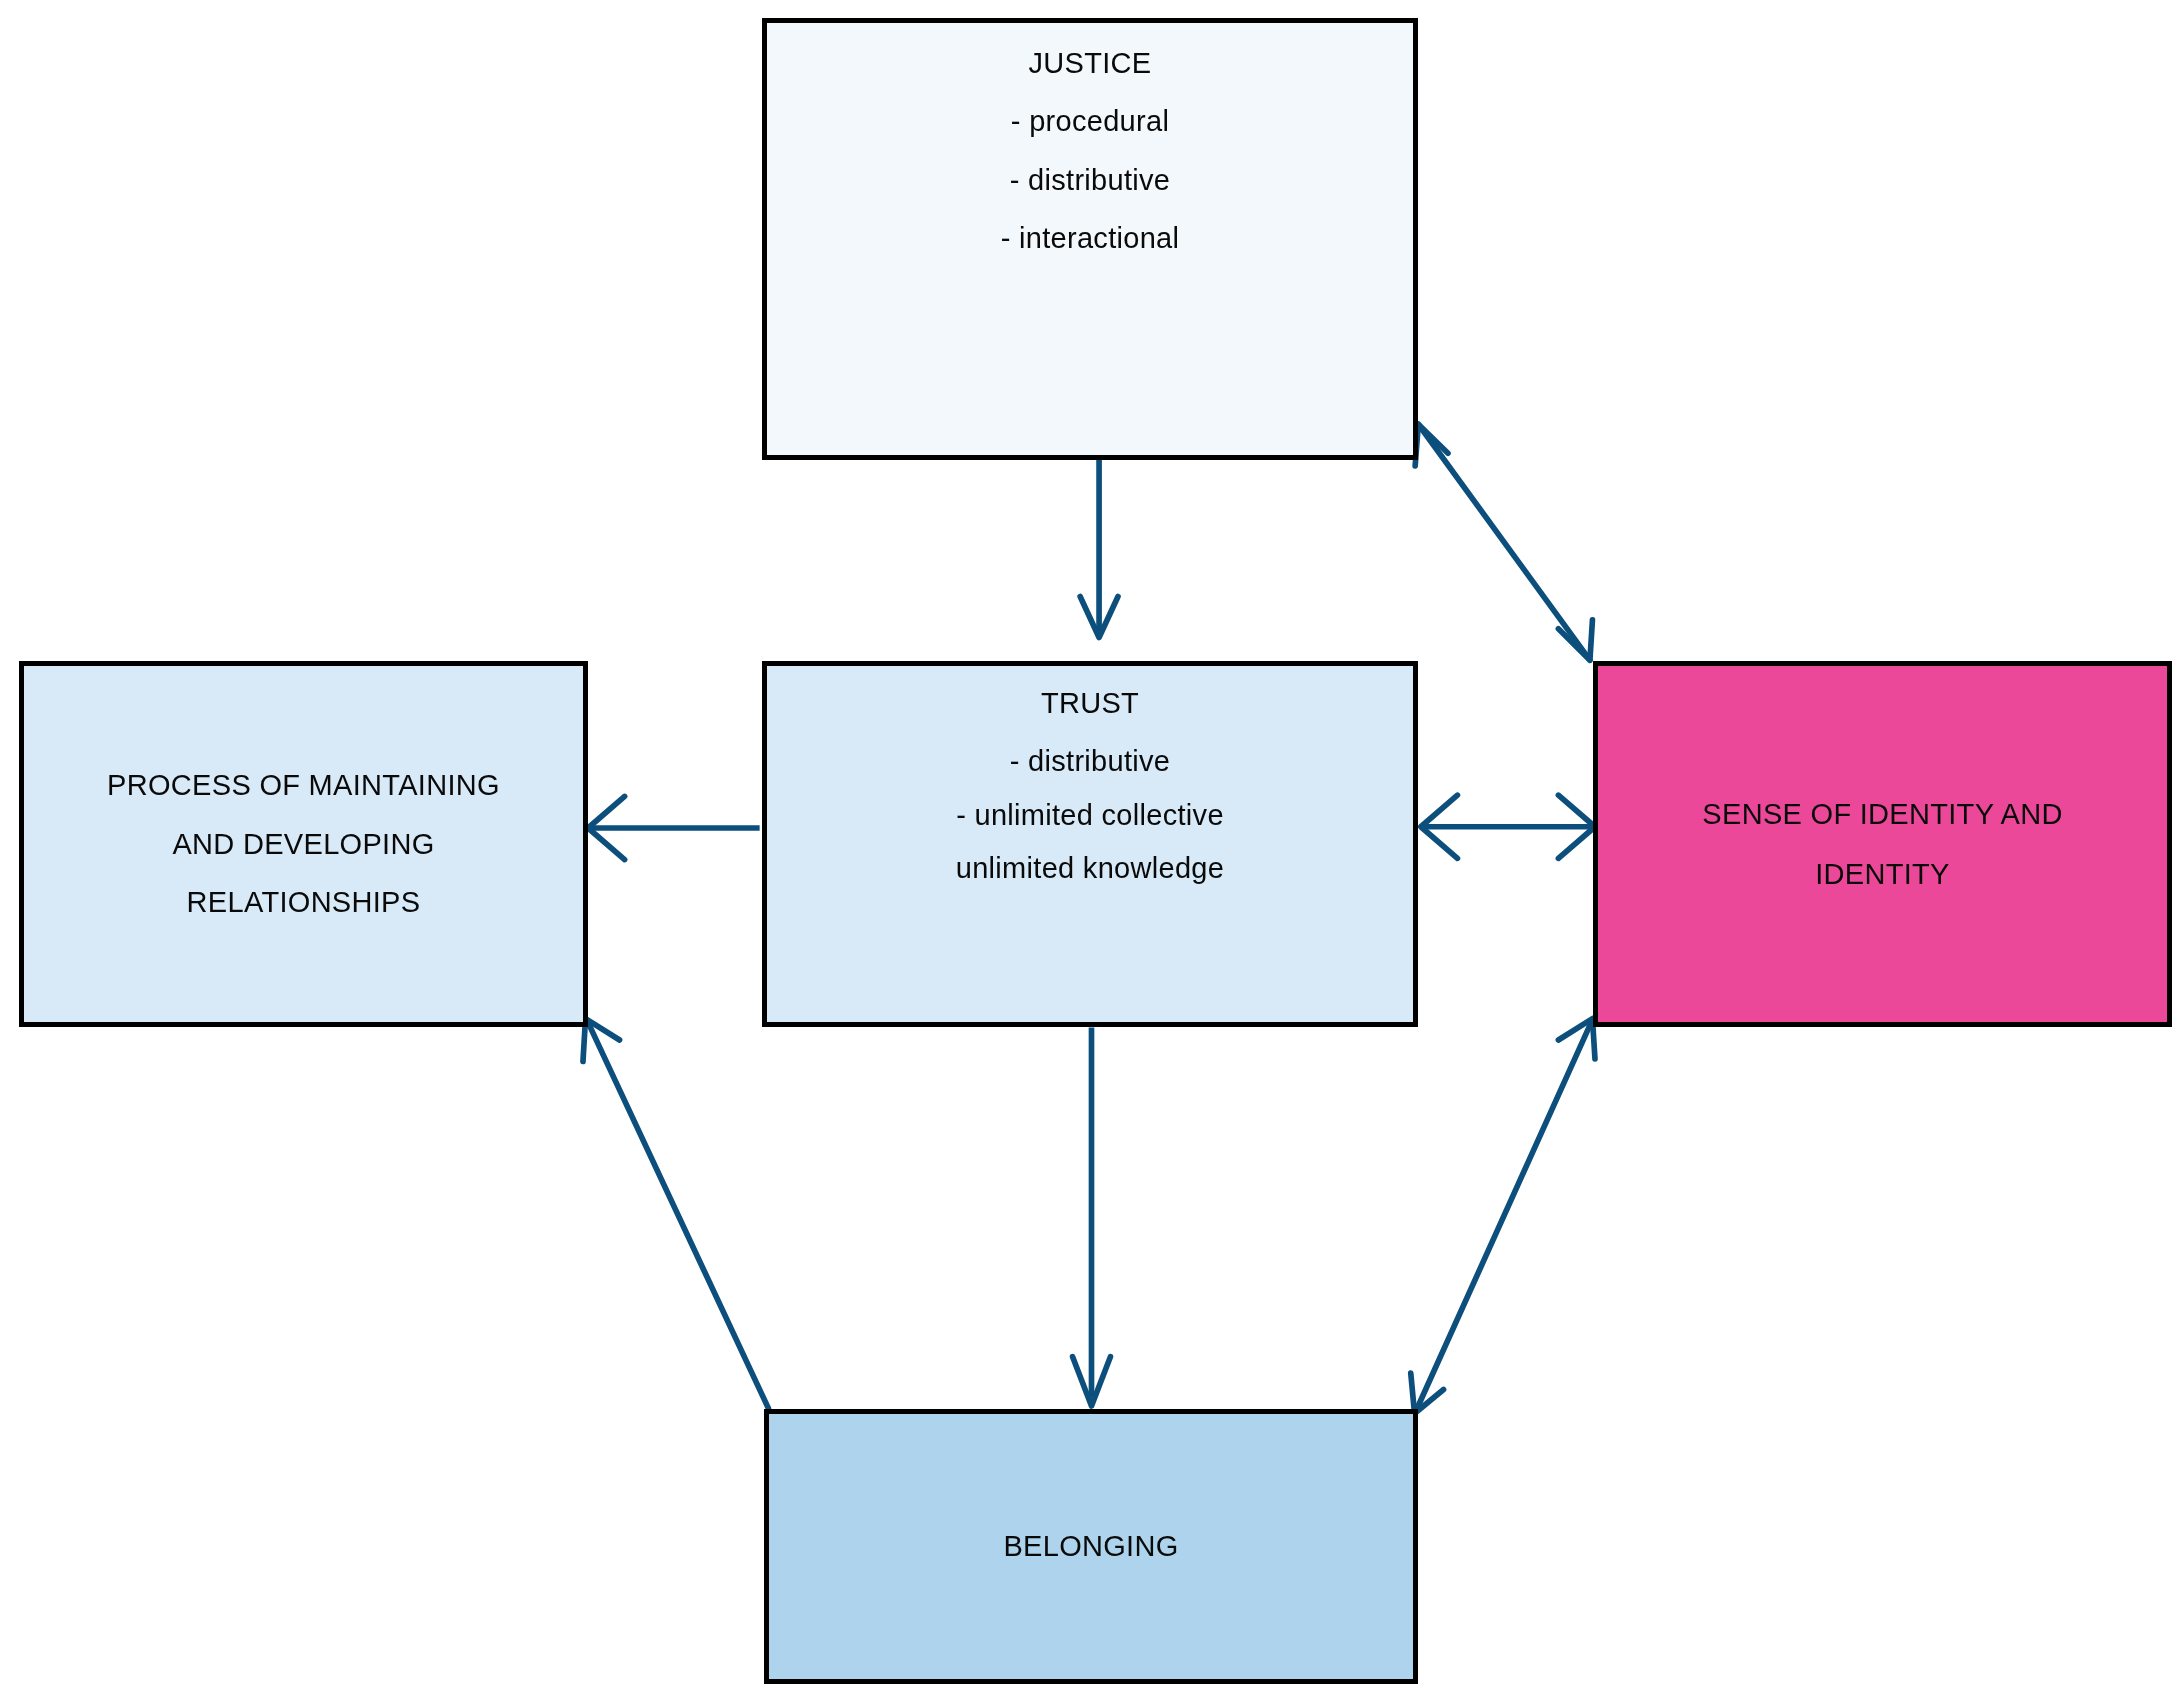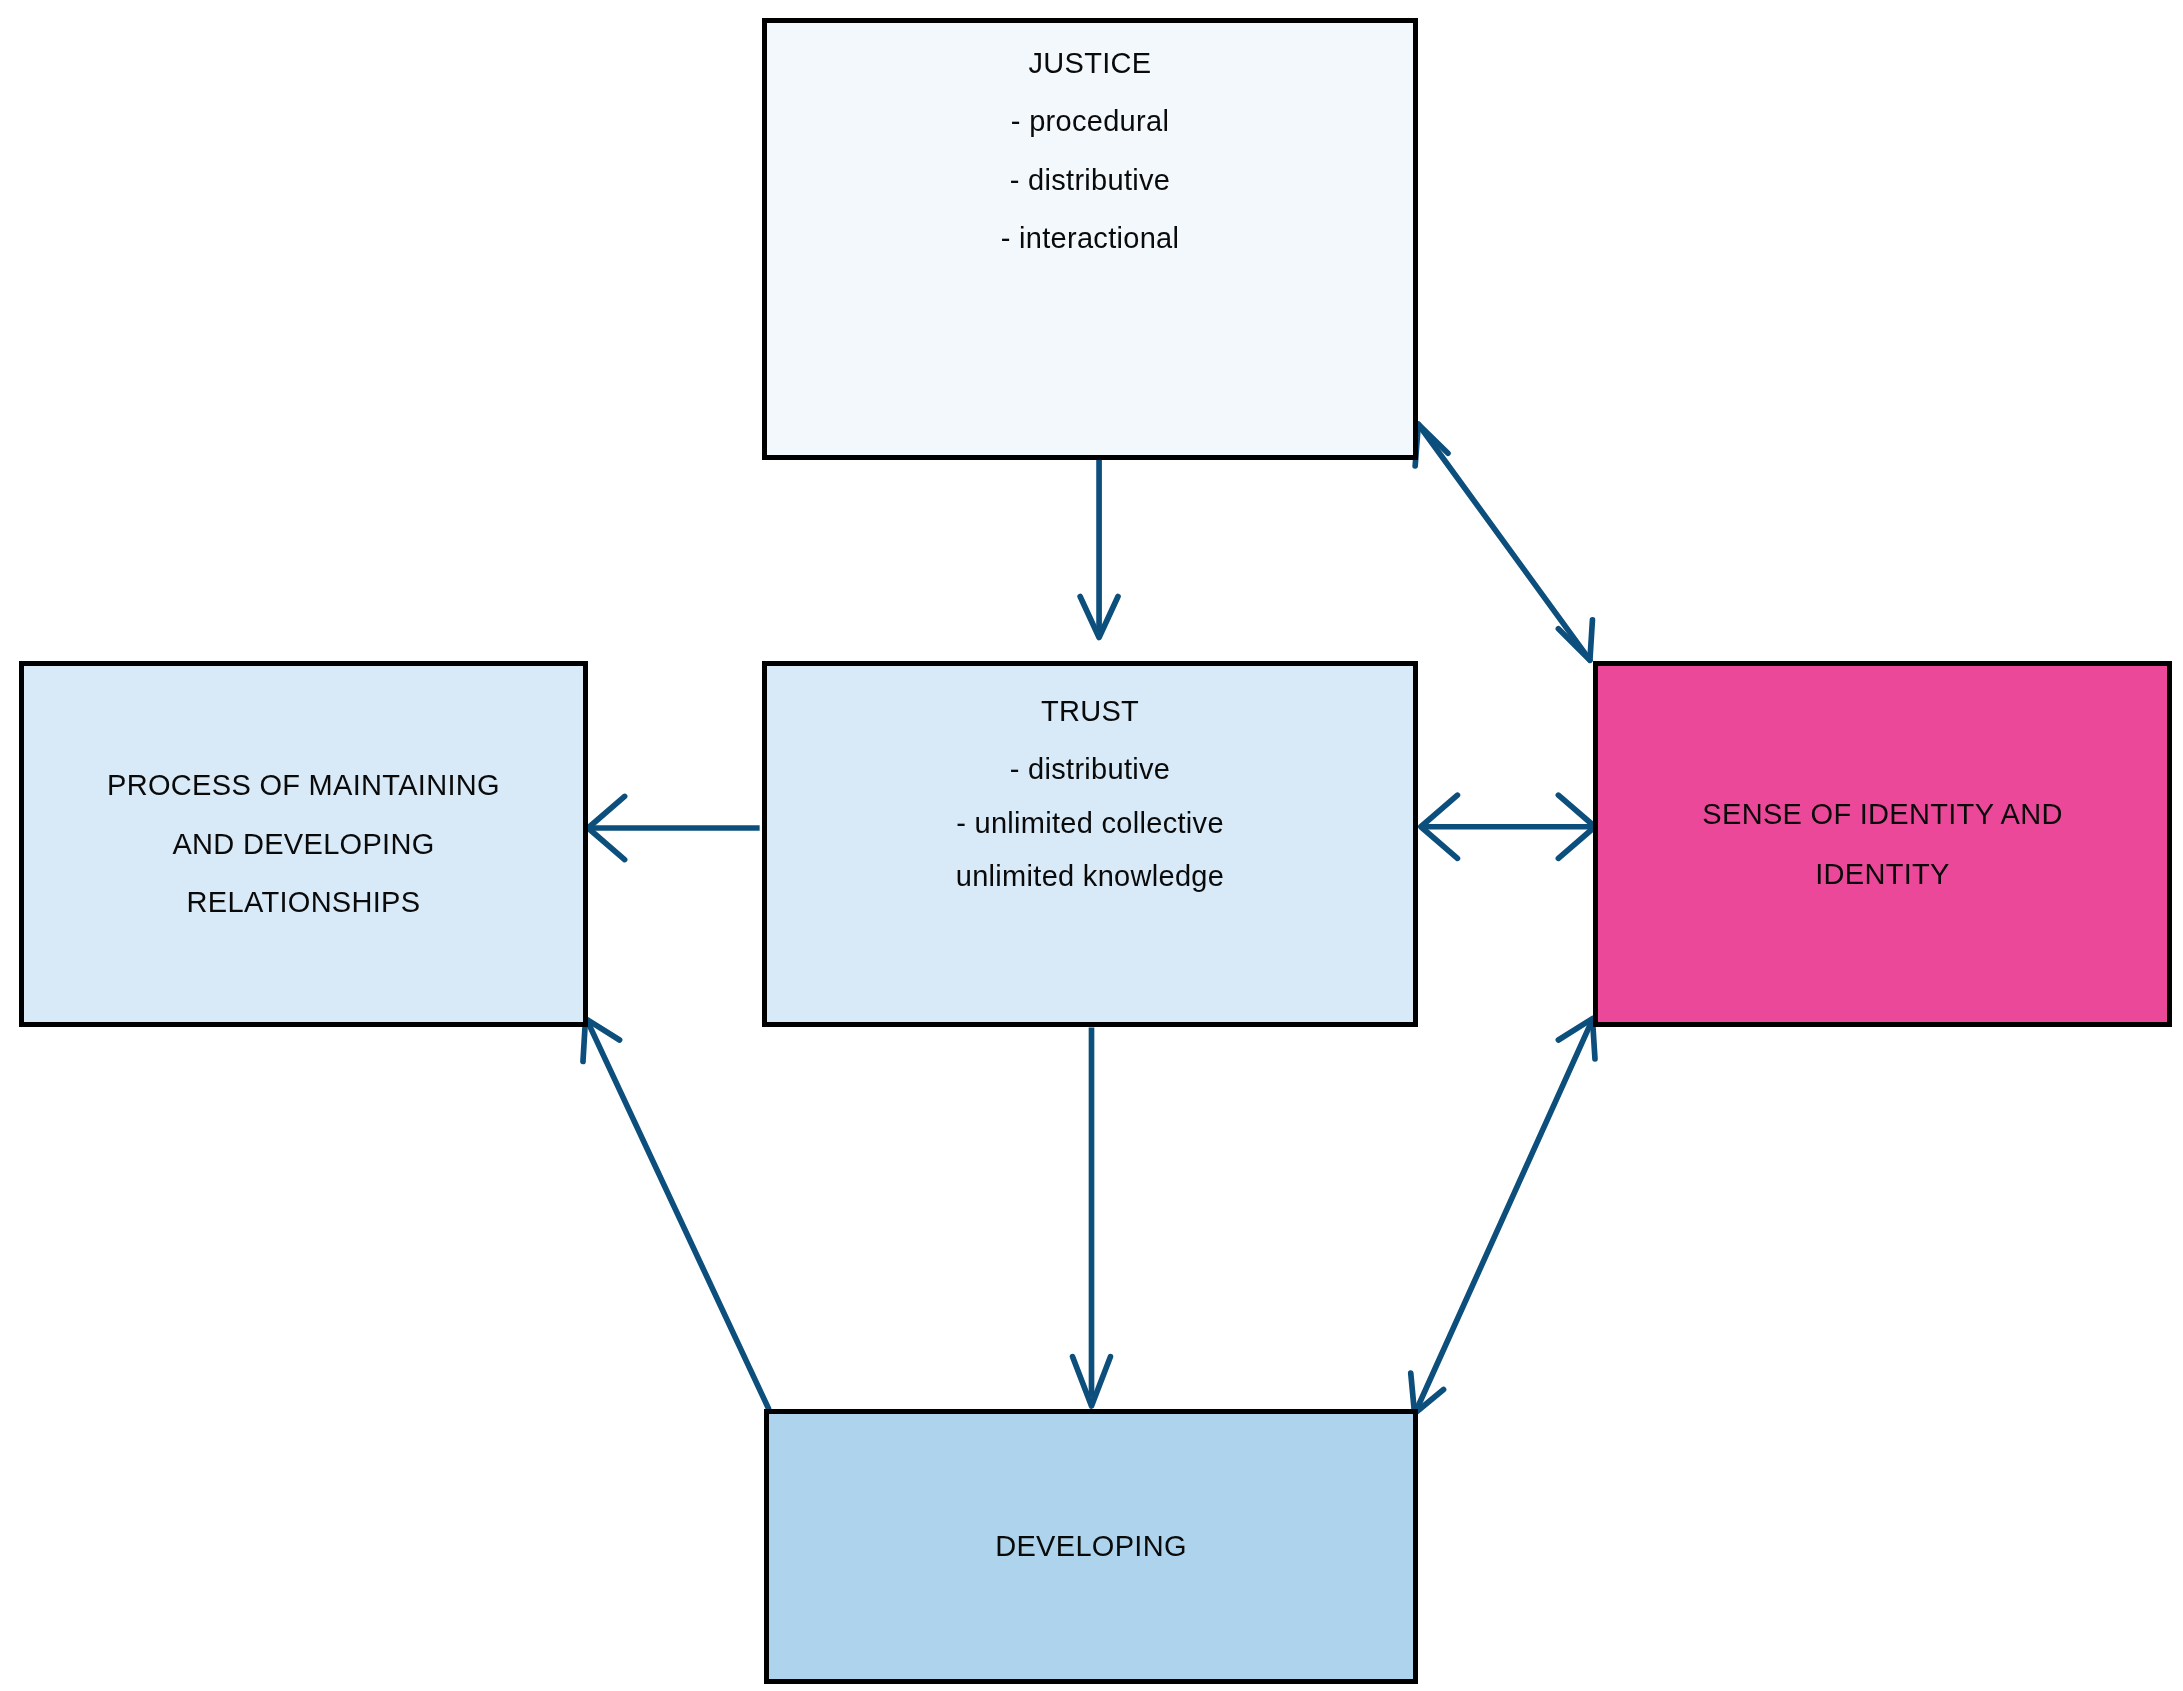--- a/index.html
+++ b/index.html
@@ -64,21 +64,21 @@
     background: #d8e9f7;
     text-align: right;
   }
   #node-process .line { margin: 14px 0; }
 
   #node-trust {
     left: 762px;  top: 661px;
     width: 656px; height: 366px;
     background: #d8e9f7;
     justify-content: flex-start;
-    padding-top: 30px;
+    padding-top: 22px;
   }
   #node-trust .line { margin-bottom: 23px; }
   #node-trust .line:first-child { margin-bottom: 28px; }
 
   #node-identity {
     left: 1593px;  top: 661px;
     width: 579px;  height: 366px;
     background: #ec4899;
   }
   #node-identity .line { margin: 15px 0; }
@@ -154,17 +154,17 @@
     <span class="line">- unlimited collective</span>
     <span class="line">unlimited knowledge</span>
   </div>
 
   <div class="node" id="node-identity">
     <span class="line">SENSE OF IDENTITY AND</span>
     <span class="line">IDENTITY</span>
   </div>
 
   <div class="node" id="node-commitment">
-    <span class="line">DEVELOPING</span>
+    <span class="line">BELONGING</span>
   </div>
 
 </div>
 
 
 </body></html>

